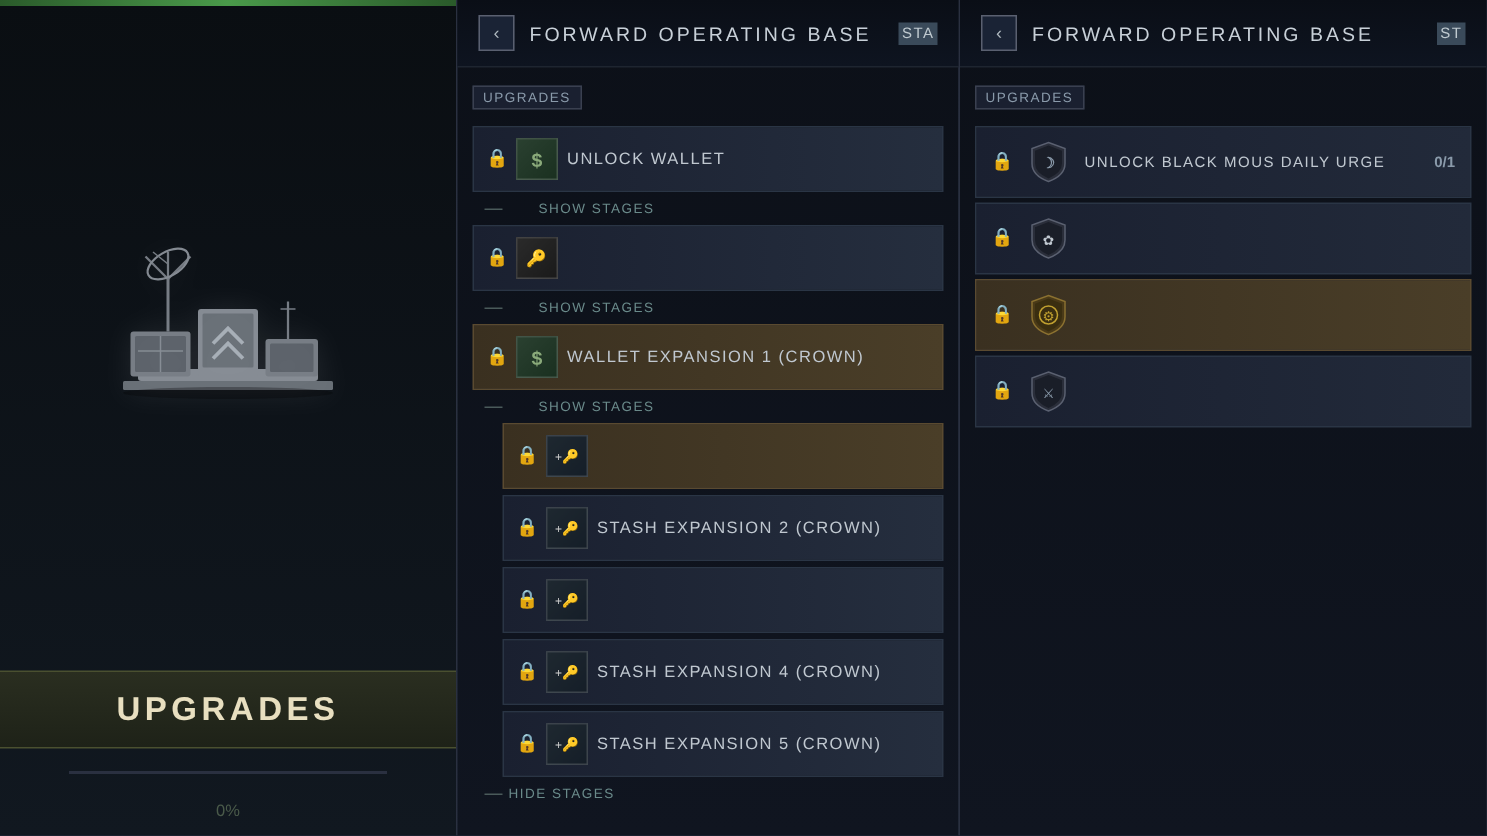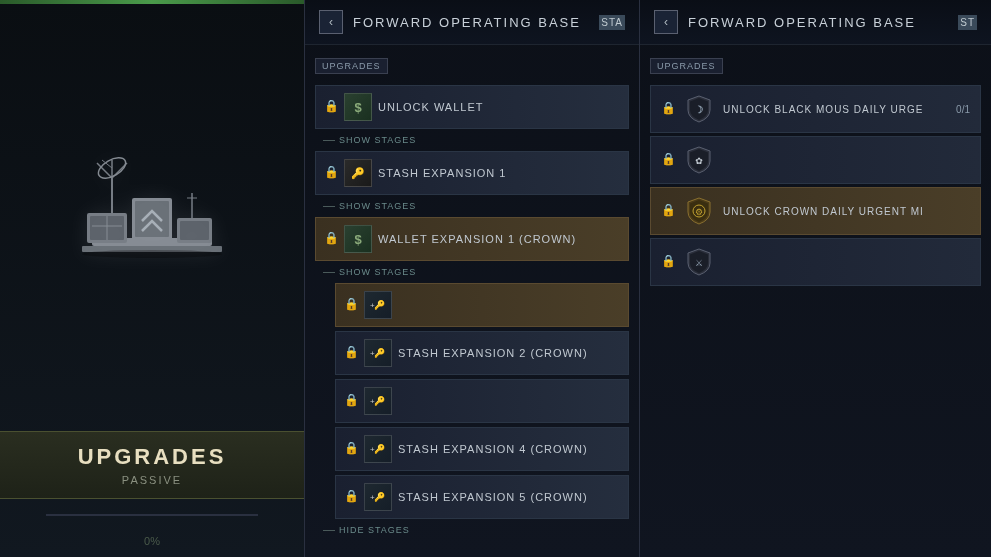--- a/index.html
+++ b/index.html
@@ -279,20 +279,21 @@
       height: 1px;
       background: #4a5a5a;
     }
 
     .show-stages-text {
       color: #6a8a8a;
       font-size: 9px;
       letter-spacing: 1px;
       text-transform: uppercase;
       cursor: pointer;
+      margin-left: 20px;
     }
 
     .hide-stages-text {
       color: #6a8a8a;
       font-size: 9px;
       letter-spacing: 1px;
       text-transform: uppercase;
       cursor: pointer;
       text-align: center;
     }
@@ -327,20 +328,21 @@
       color: #c0c8d0;
       font-size: 10px;
       letter-spacing: 1px;
       text-transform: uppercase;
       flex: 1;
     }
 
     .badge-count {
       color: #8a9aaa;
       font-size: 10px;
+      font-weight: bold;
     }
 
     
     .progress-bar-container {
       width: 80%;
       height: 2px;
       background: #1a2030;
       margin: 0 auto;
       border: 1px solid #2a3040;
     }
@@ -407,21 +409,20 @@
           <line x1="125" y1="50" x2="135" y2="50" stroke="#8a9098" stroke-width="1"></line>
 
           <ellipse cx="90" cy="106" rx="70" ry="4" fill="rgba(0,0,0,0.3)"></ellipse>
         </g>
       </svg>
     </div>
   </div>
 
   <div class="left-panel-title-area">
     <div class="upgrades-title">UPGRADES</div>
-    <div class="passive-label">PASSIVE</div>
   </div>
 
   <div class="left-panel-bottom">
     <div class="progress-bar-container">
       <div class="progress-bar-fill"></div>
     </div>
   </div>
   <div style="padding-bottom:8px; text-align:center;">
     <span class="progress-text">0%</span>
   </div>
@@ -448,21 +449,20 @@
     </div>
 
     <div class="show-stages-row">
       <div class="show-stages-line"></div>
       <span class="show-stages-text">SHOW STAGES</span>
     </div>
 
     <div class="upgrade-item">
       <span class="lock-icon">🔒</span>
       <div class="item-icon key">🔑</div>
-      <span class="item-label">STASH EXPANSION 1</span>
     </div>
 
     <div class="show-stages-row">
       <div class="show-stages-line"></div>
       <span class="show-stages-text">SHOW STAGES</span>
     </div>
 
     <div class="upgrade-item highlighted">
       <span class="lock-icon">🔒</span>
       <div class="item-icon dollar">$</div>
@@ -550,21 +550,20 @@
     <div class="right-upgrade-item highlighted">
       <span class="lock-icon">🔒</span>
       <div class="right-item-shield">
         <svg width="30" height="30" viewBox="0 0 30 30">
           <path d="M15 2 L26 6 L26 16 Q26 24 15 28 Q4 24 4 16 L4 6 Z" fill="#4a3a18" stroke="#8a7030" stroke-width="1"></path>
           <path d="M15 4 L24 7.5 L24 16 Q24 22 15 26 Q6 22 6 16 L6 7.5 Z" fill="#3a2e10" stroke="none"></path>
           <circle cx="15" cy="15" r="6" fill="none" stroke="#c0a030" stroke-width="1"></circle>
           <text x="15" y="19" text-anchor="middle" fill="#c0a030" font-size="9">⚙</text>
         </svg>
       </div>
-      <span class="right-item-label">UNLOCK CROWN DAILY URGENT MI</span>
     </div>
 
     <div class="right-upgrade-item">
       <span class="lock-icon">🔒</span>
       <div class="right-item-shield">
         <svg width="30" height="30" viewBox="0 0 30 30">
           <path d="M15 2 L26 6 L26 16 Q26 24 15 28 Q4 24 4 16 L4 6 Z" fill="#2a2e3a" stroke="#5a6070" stroke-width="1"></path>
           <path d="M15 4 L24 7.5 L24 16 Q24 22 15 26 Q6 22 6 16 L6 7.5 Z" fill="#1a1e28" stroke="none"></path>
           <text x="15" y="19" text-anchor="middle" fill="#8a9aaa" font-size="9">⚔</text>
         </svg>

